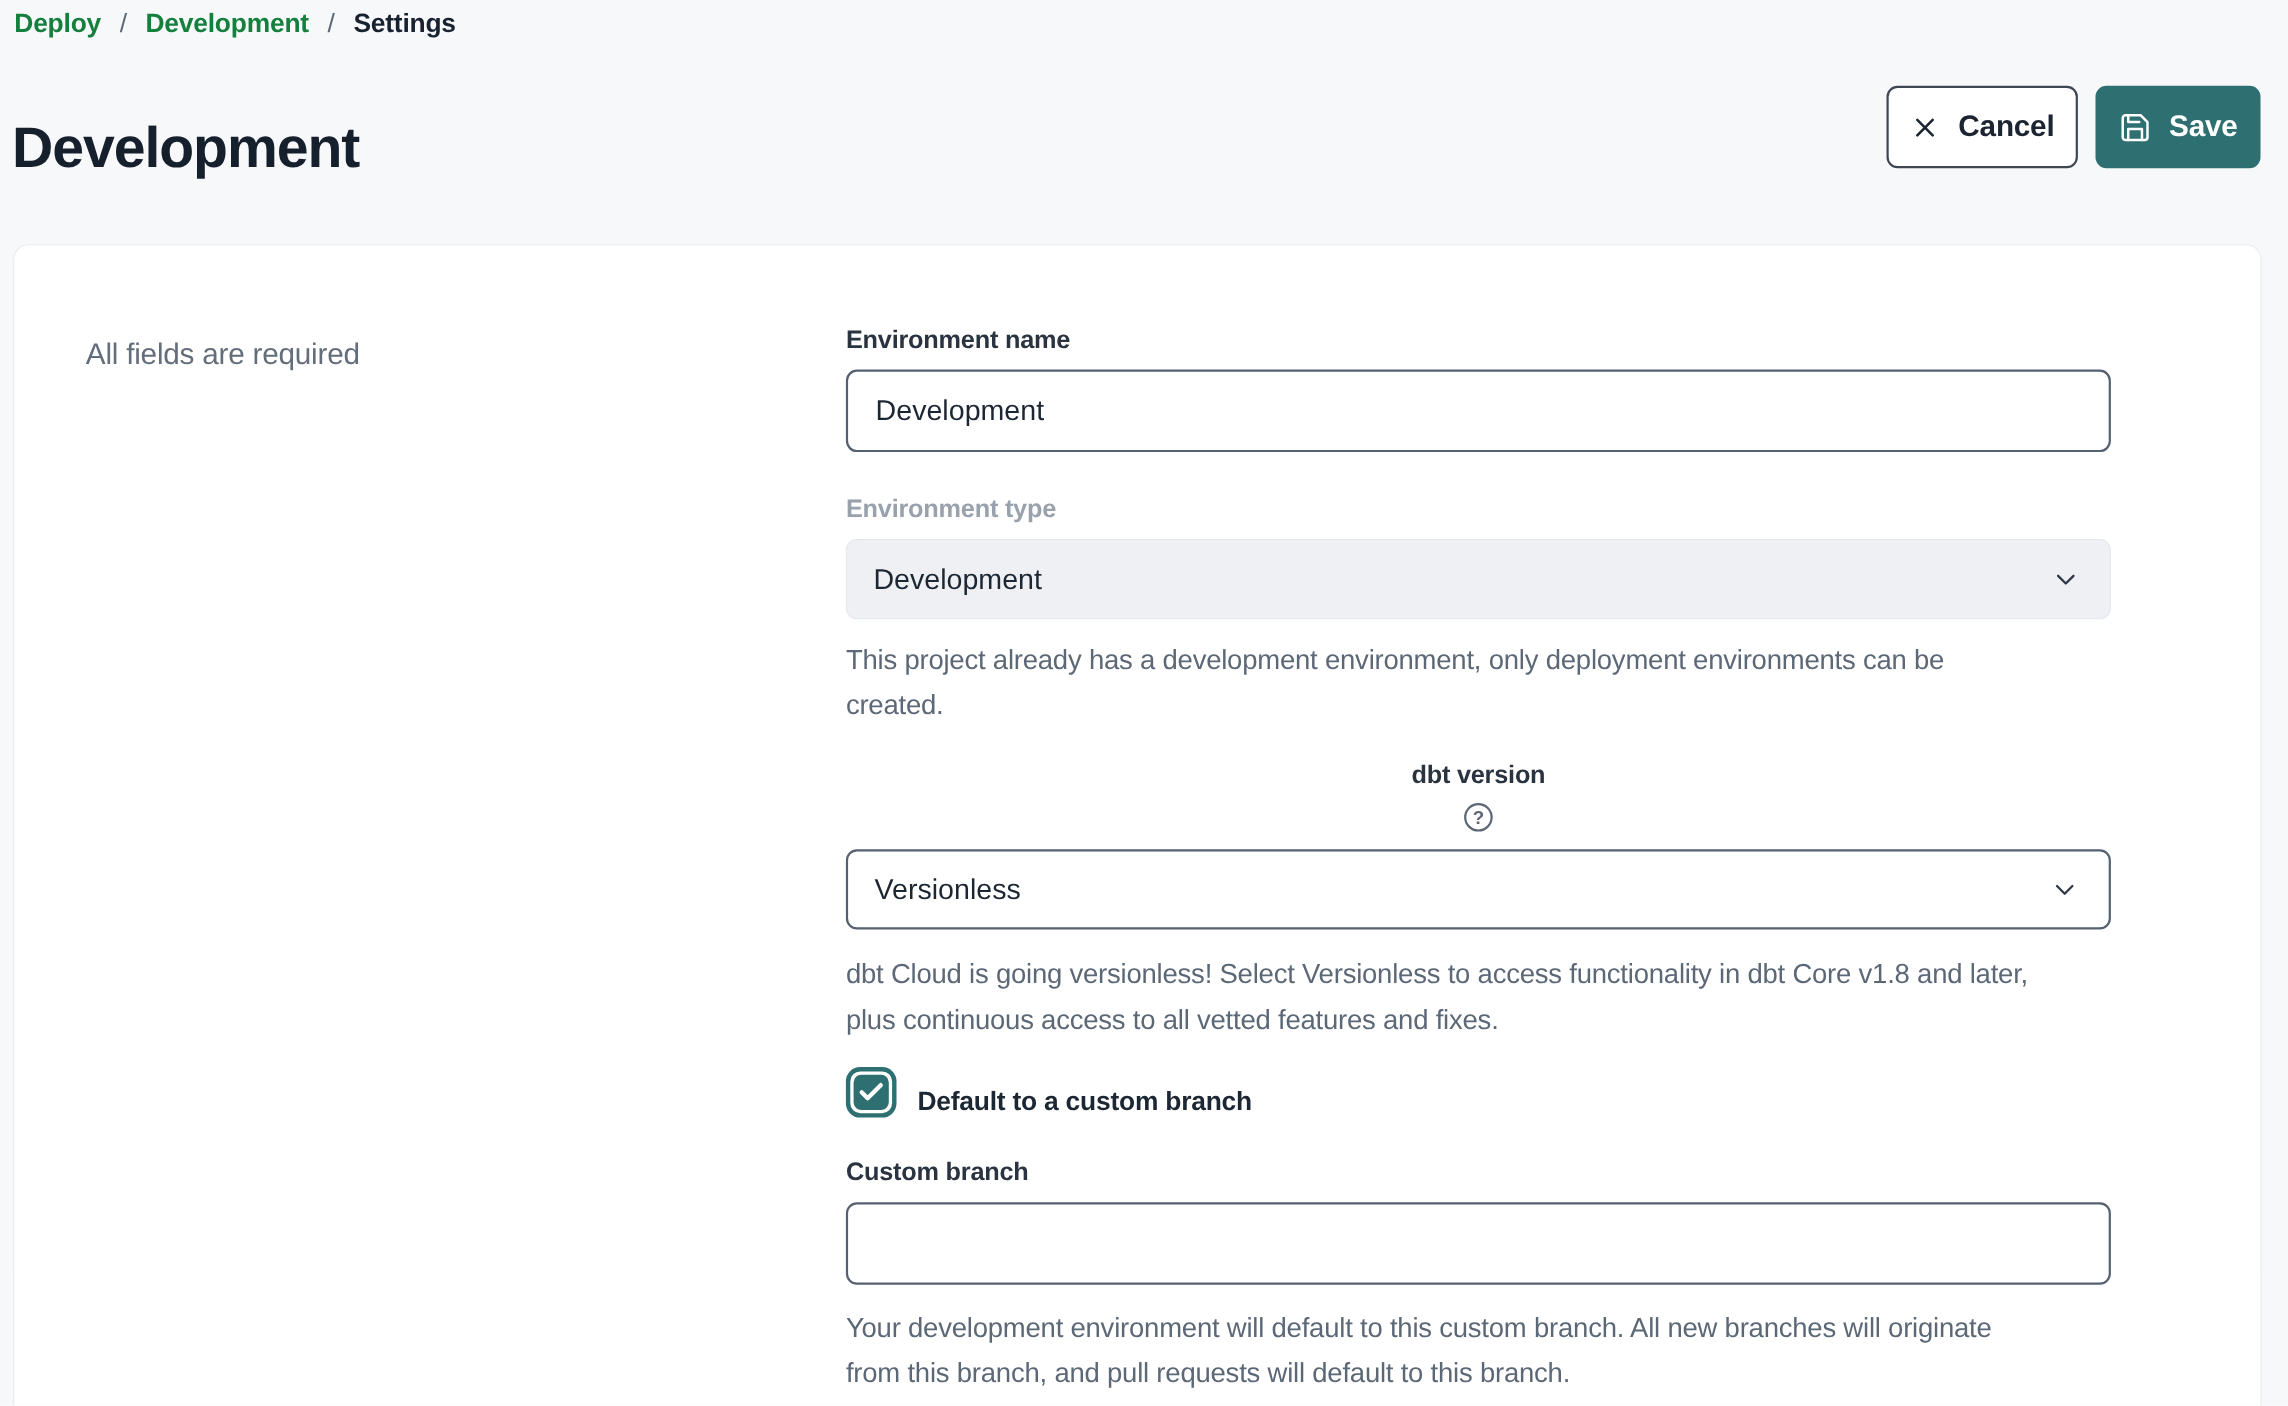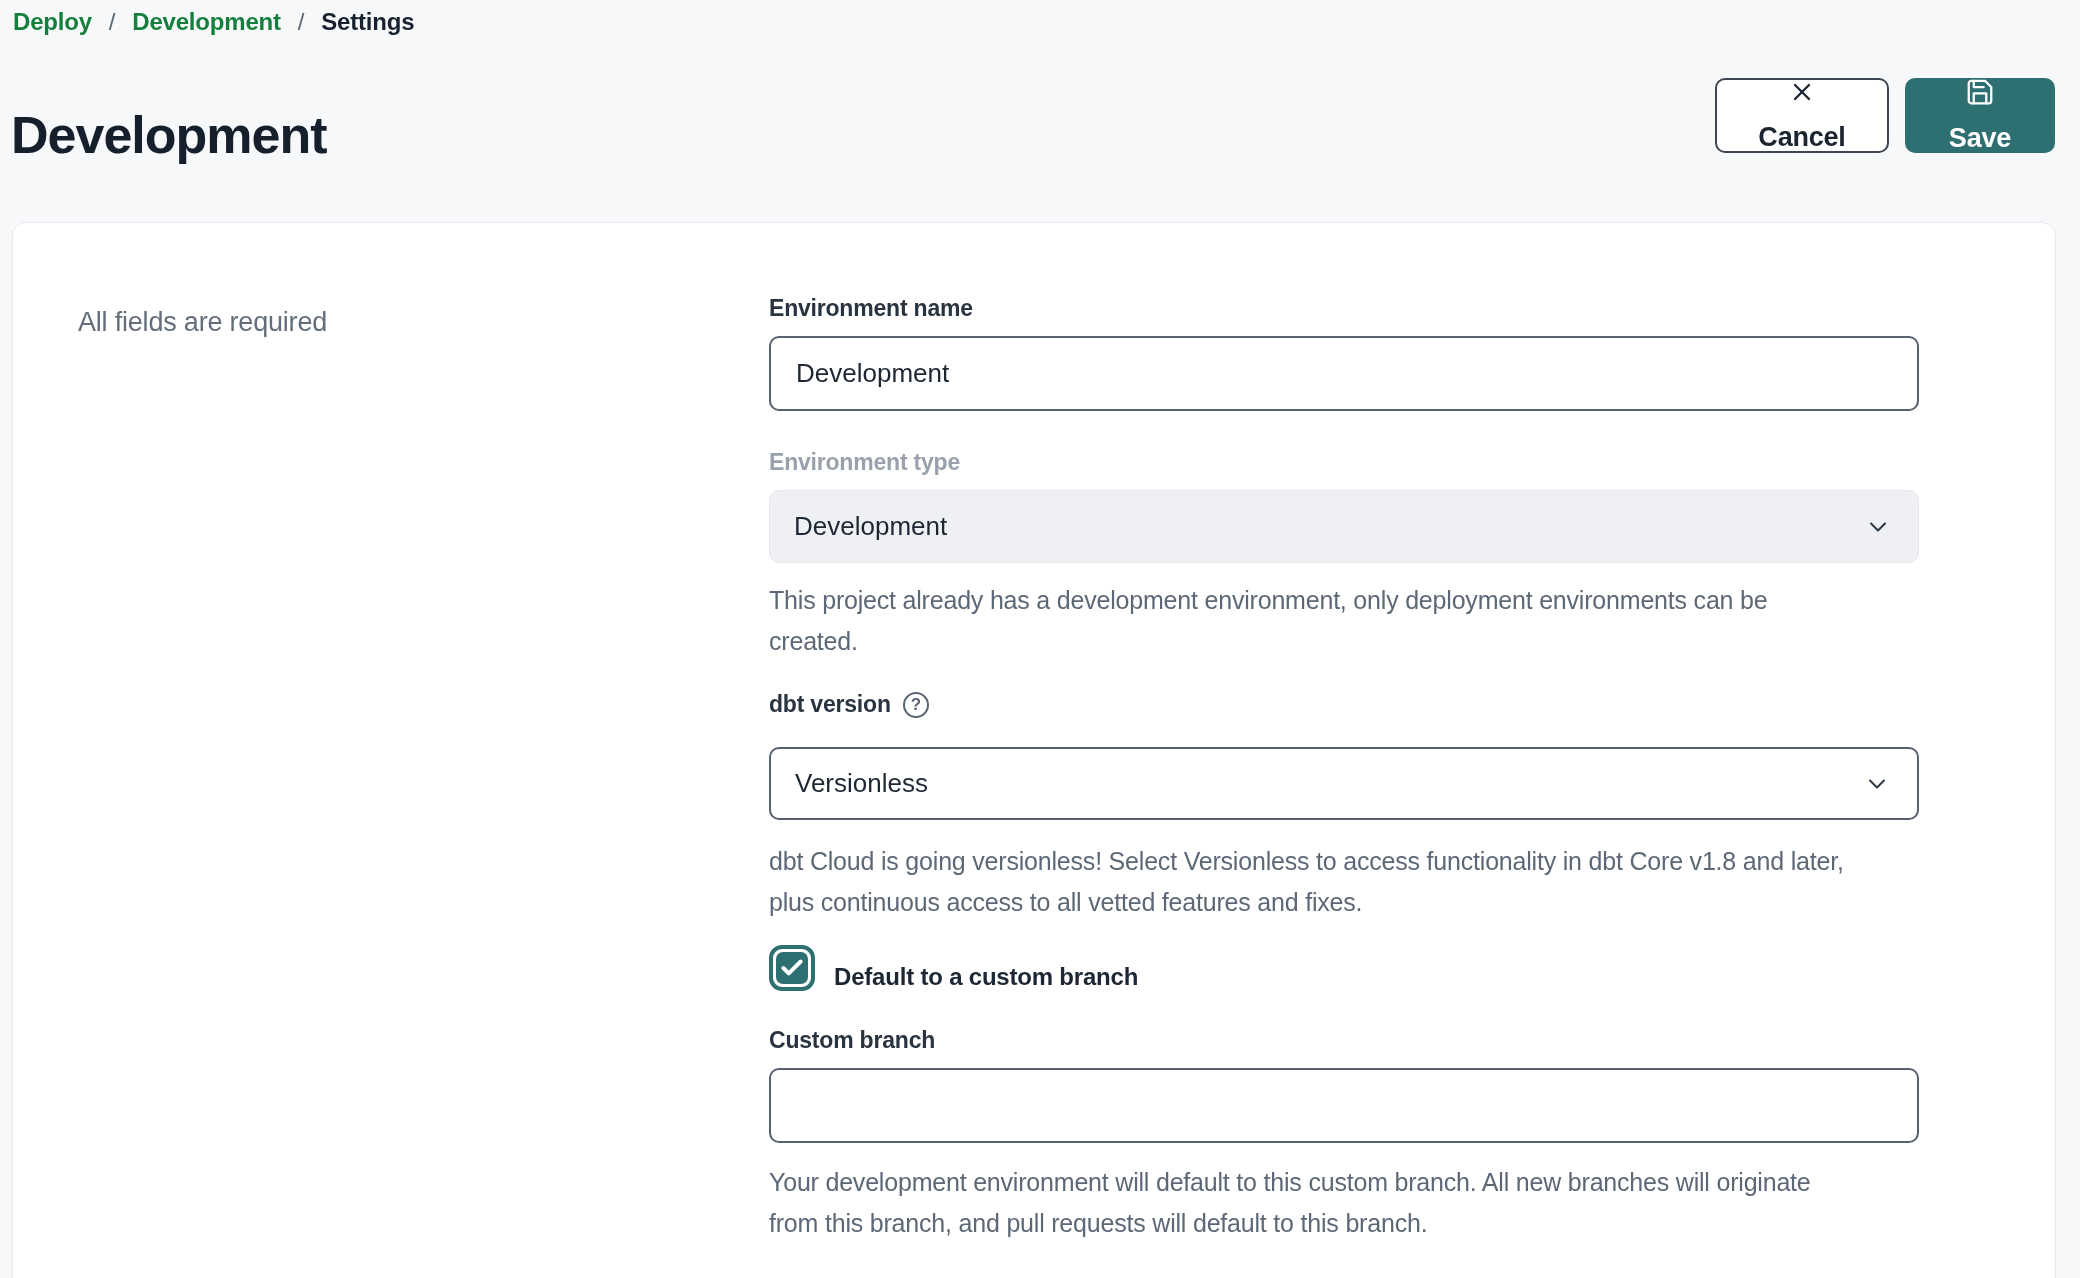--- a/index.html
+++ b/index.html
@@ -36,21 +36,20 @@
   .actions {
     position:absolute; top:78px; left:1715px;
     display:flex; gap:16px;
   }
   .btn {
     height:75px; border-radius:10px;
     display:inline-flex; align-items:center; gap:16px;
     padding:0 30px; font-size:27px; font-weight:700;
     letter-spacing:-0.2px; cursor:pointer;
     font-family:inherit;
-    flex-direction:column;
   }
   .btn-cancel {
     background:#ffffff; border:2px solid #3e4654; color:#1b2430;
     width:174px; justify-content:center; padding:0 18px;
   }
   .btn-save {
     background:#2e6f71; border:2px solid #2e6f71; color:#ffffff;
     width:150px; justify-content:center; padding:0 6px;
   }
   .btn svg { flex:0 0 auto; }
@@ -99,21 +98,21 @@
     background:#eef0f3; border:1px solid #e4e7eb; cursor:default;
   }
   .select .chev { flex:0 0 auto; margin-right:2px; }
 
   .helper {
     font-size:25px; line-height:41px; color:#5d6877;
     letter-spacing:-0.2px; white-space:pre-line;
   }
   .mb-sel1 { margin-bottom:17px; }
   .mb-help1 { margin-bottom:29px; }
-  .mb-label3 { margin-bottom:29px; }
+  .mb-label3 { margin-bottom:16px;flex-direction:column; }
   .mb-sel2 { margin-bottom:21px; }
   .mb-help2 { margin-bottom:22px; }
   .mb-chkrow { margin-bottom:36px; }
   .mb-input2 { margin-bottom:19px; }
 
   .help-circle {
     width:26px; height:26px; border:2px solid #5b6574; border-radius:50%;
     color:#5b6574; font-size:17px; font-weight:700;
     display:inline-flex; align-items:center; justify-content:center;
     cursor:pointer;

